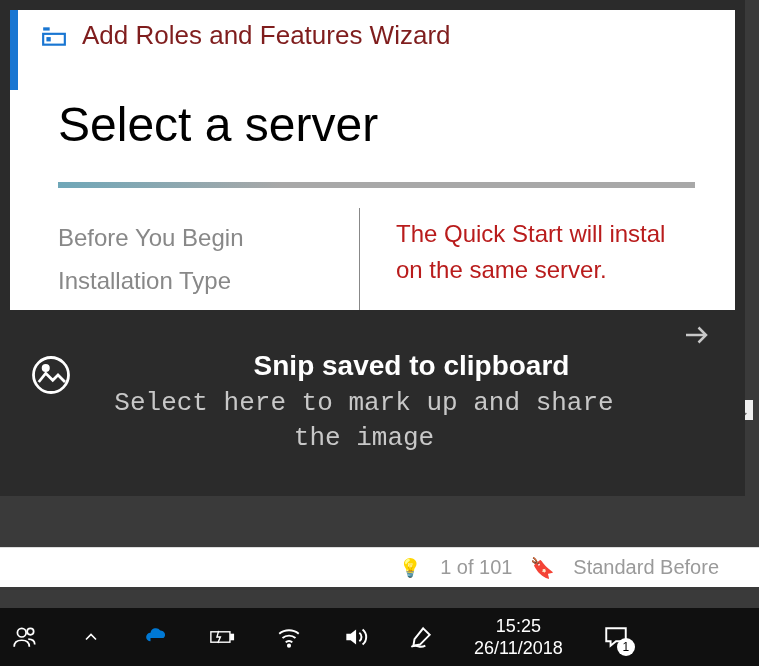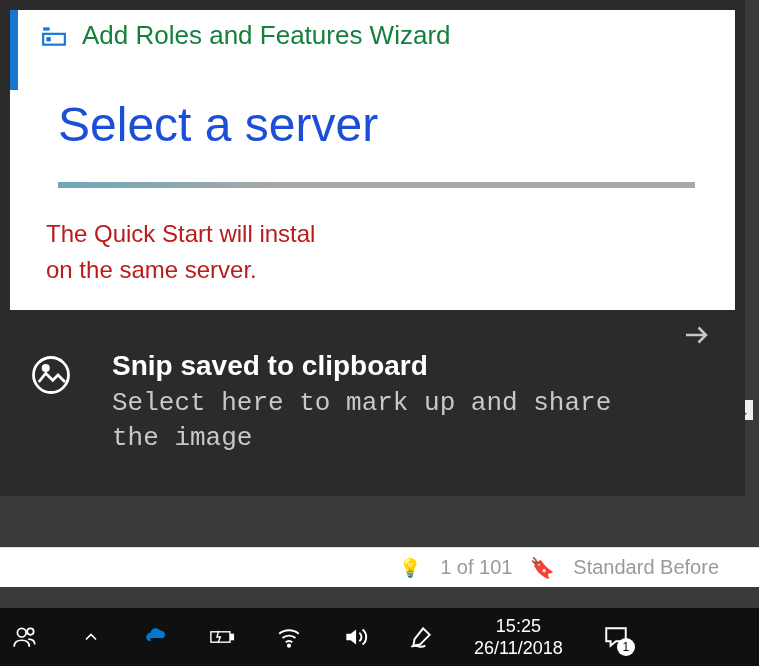--- a/index.html
+++ b/index.html
@@ -38,25 +38,25 @@
     align-items: center;
     gap: 14px;
     padding: 10px 20px 6px 30px;
   }
   .thumb-icon {
     color: #1976d2;
     width: 28px; height: 26px;
   }
   .thumb-title {
     font-size: 26px;
-    color: #15803d;
+    color: #7f1d1d;
     font-weight: 400;
   }
   .thumb-main-heading {
-    color: #1d4ed8;
+    color: #000000;
     font-size: 48px;
     font-weight: 300;
     padding: 40px 0 30px 48px;
   }
   .thumb-divider {
     height: 6px;
     margin: 0 40px 0 48px;
     background: linear-gradient(to right, #6fa7b8 0%, #a8a8a8 35%, #a8a8a8 100%);
   }
   .thumb-cols {
@@ -78,23 +78,24 @@
     flex: 1;
     padding: 8px 0 0 36px;
     color: #b91c1c;
     font-size: 24px;
     line-height: 1.5;
     font-weight: 400;
   }
   .notif-body {
     display: flex;
     align-items: flex-start;
-    gap: 40px;
+    gap: 32px;
     padding: 20px 16px 10px 20px;
     position: relative;
+    text-align: center;
   }
   .notif-icon {
     width: 42px; height: 42px;
     color: #fff;
     flex-shrink: 0;
     margin-top: 4px;
   }
   .notif-text { flex: 1; }
   .notif-title {
     color: #fff;
@@ -194,20 +195,24 @@
       <svg class="thumb-icon" viewBox="0 0 24 24" fill="currentColor">
         <rect x="2" y="4" width="6" height="3"></rect>
         <rect x="2" y="10" width="20" height="10" fill="none" stroke="currentColor" stroke-width="2"></rect>
         <rect x="5" y="13" width="4" height="4"></rect>
       </svg>
       <div class="thumb-title">Add Roles and Features Wizard</div>
     </div>
     <div class="thumb-main-heading">Select a server</div>
     <div class="thumb-divider"></div>
     <div class="thumb-cols">
+      <div class="thumb-left">
+        <div class="step">Before You Begin</div>
+        <div class="step">Installation Type</div>
+      </div>
       <div class="thumb-right">
         <div>The Quick Start will instal</div>
         <div>on the same server.</div>
       </div>
     </div>
   </div>
 
   <div class="notif-body">
     <svg class="notif-arrow" width="30" height="30" viewBox="0 0 24 24" fill="none" stroke="currentColor" stroke-width="2">
       <line x1="4" y1="12" x2="20" y2="12"></line>

